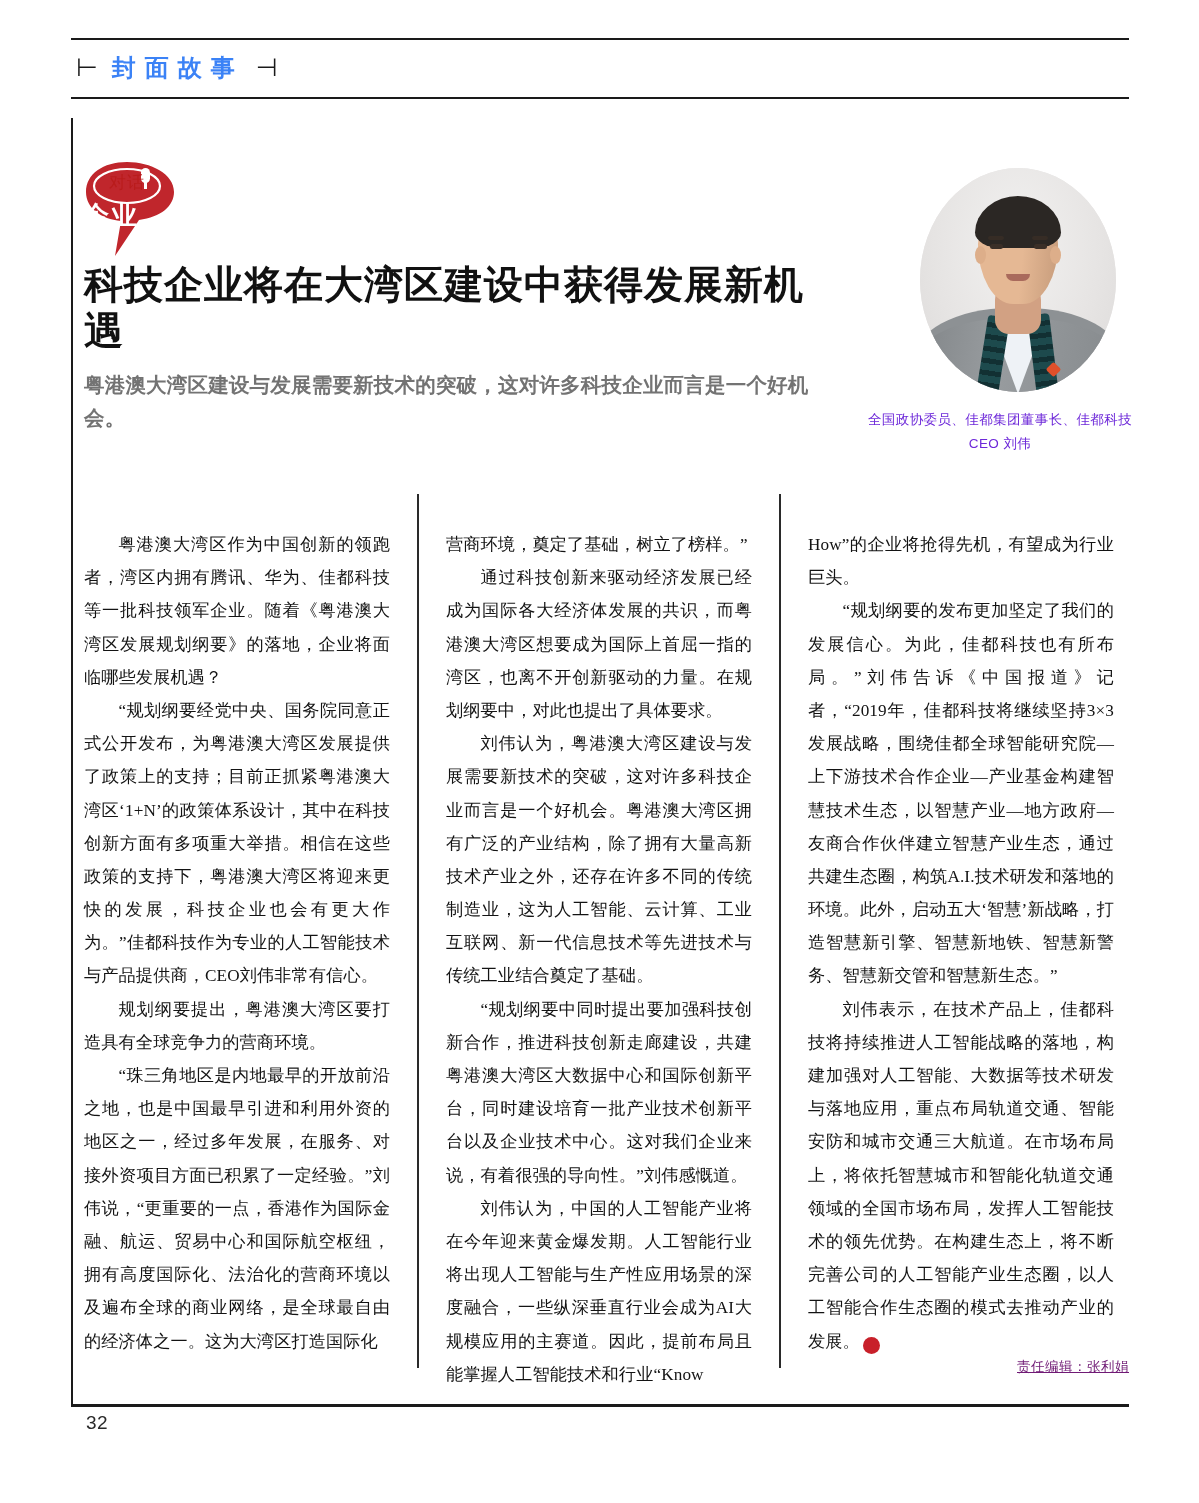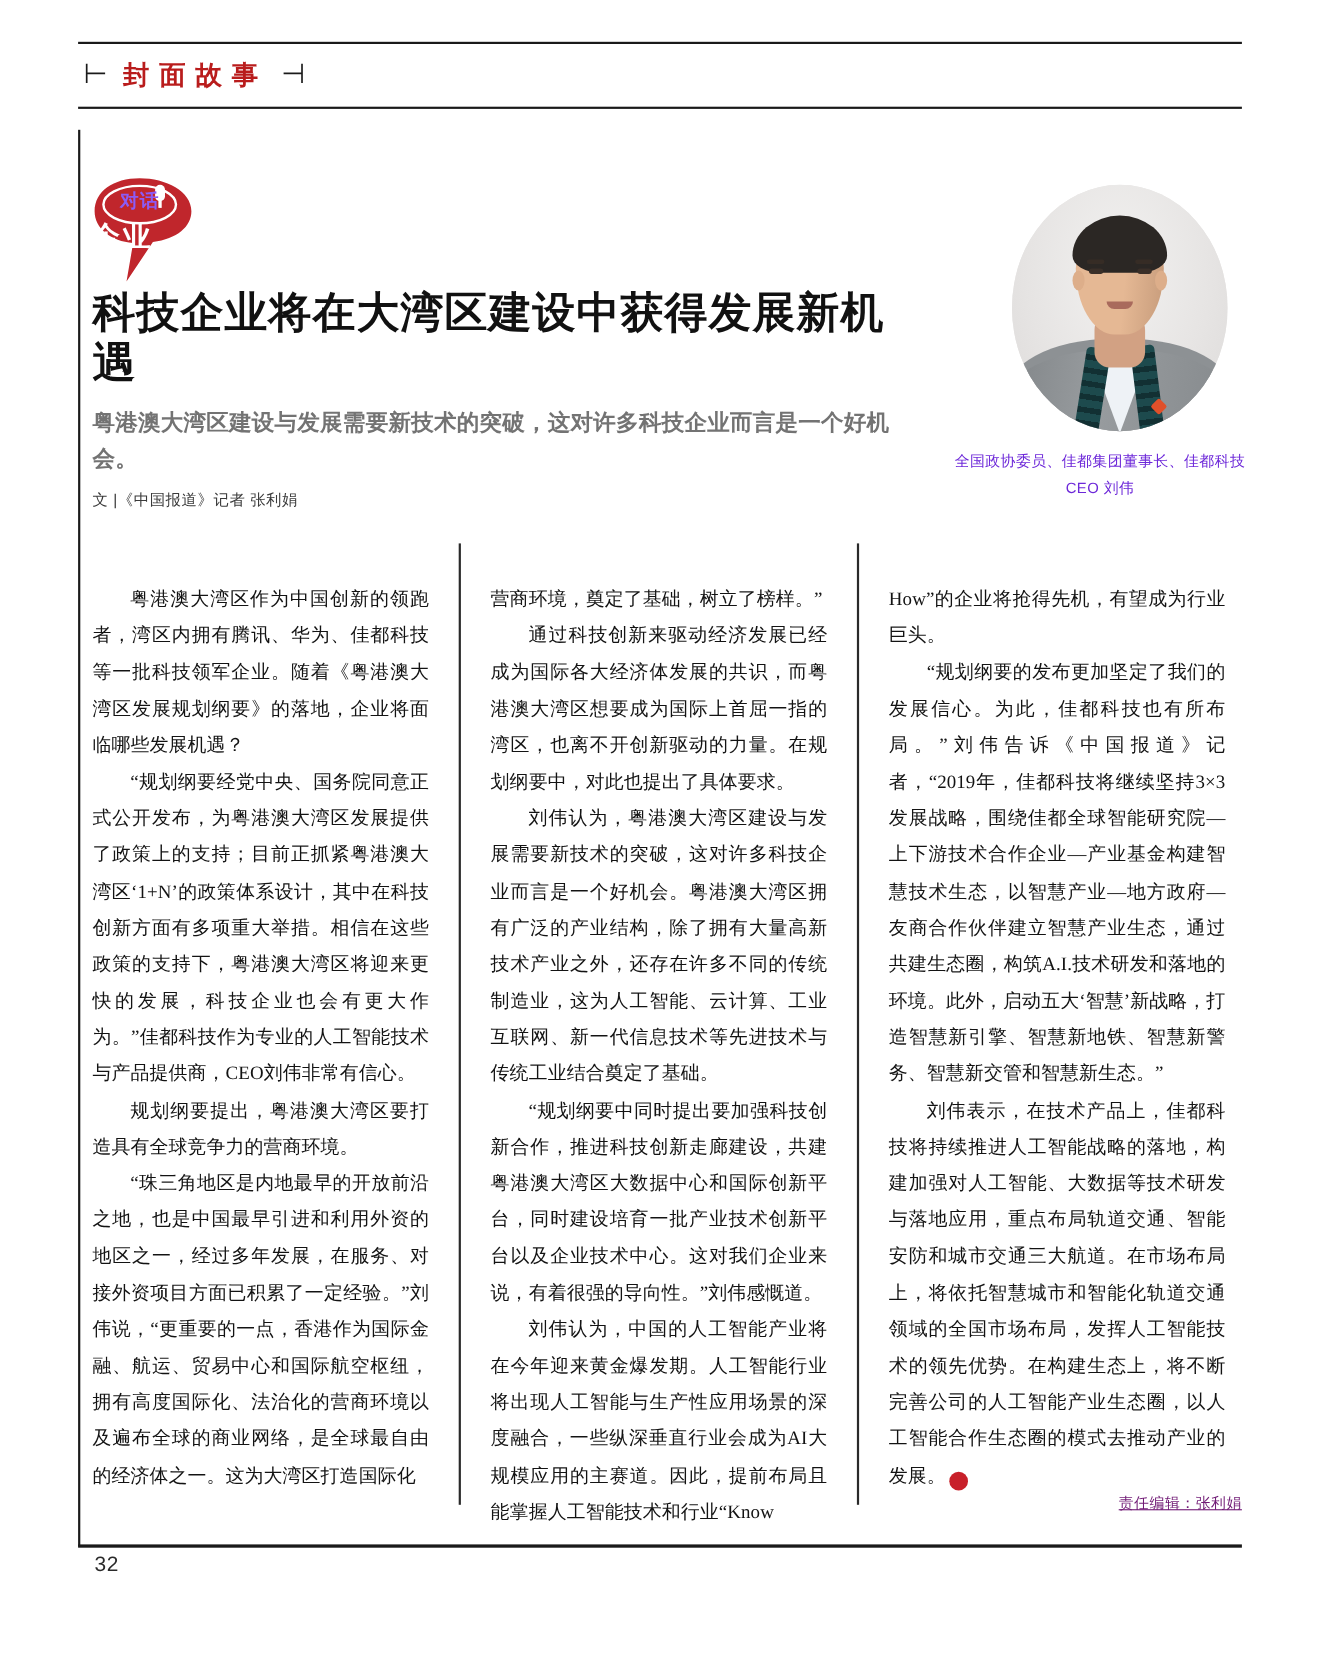--- a/index.html
+++ b/index.html
@@ -55,21 +55,21 @@
   }
   .bracket-left, .bracket-right {
     font-family: "Liberation Sans", sans-serif;
     color: #1a1a1a;
     font-size: 25px;
     line-height: 1;
     font-weight: 400;
   }
   .section-title {
     font-family: "Liberation Sans", "DejaVu Sans", sans-serif;
-    color: #b91c1c;
+    color: #3b82f6;
     font-size: 24px;
     font-weight: 700;
     letter-spacing: 9px;
     margin: 0 12px 0 14px;
   }
 
   
   .badge {
     position: absolute;
     left: 83px;
@@ -78,22 +78,22 @@
     height: 100px;
   }
   .badge svg { display: block; }
   .badge-text-top {
     position: absolute;
     left: 0; top: 14px;
     width: 88px;
     text-align: center;
     font-family: "Liberation Sans", "DejaVu Sans", sans-serif;
     font-size: 17px;
-    font-weight: 700;
-    color: #8b5cf6;
+    font-weight: 400;
+    color: #b91c1c;
     letter-spacing: 1px;
     line-height: 1;
   }
   .badge-text-bot {
     position: absolute;
     left: 0; top: 42px;
     width: 94px;
     font-family: "Liberation Sans", "DejaVu Sans", sans-serif;
     font-size: 26px;
     font-weight: 700;
@@ -391,21 +391,20 @@
       <rect x="58" y="8" width="9" height="15" rx="4.5" fill="#ffffff"></rect>
       <rect x="61" y="22" width="3" height="7" fill="#ffffff"></rect>
     </svg>
     <div class="badge-text-top">对话</div>
     <div class="badge-text-bot">企业</div>
   </div>
 
   <div class="headline-block">
     <h1 class="headline">科技企业将在大湾区建设中获得发展新机遇</h1>
     <p class="standfirst">粤港澳大湾区建设与发展需要新技术的突破，这对许多科技企业而言是一个好机会。</p>
-    <p class="byline">文 |《中国报道》记者 张利娟</p>
   </div>
 
   <div class="portrait-wrap">
     <div class="portrait">
       <div class="pt-bg"></div>
       <div class="pt-suit"></div>
       <div class="pt-suit-shade"></div>
       <div class="pt-shirt"></div>
       <div class="pt-scarf-l"></div>
       <div class="pt-scarf-r"></div>

